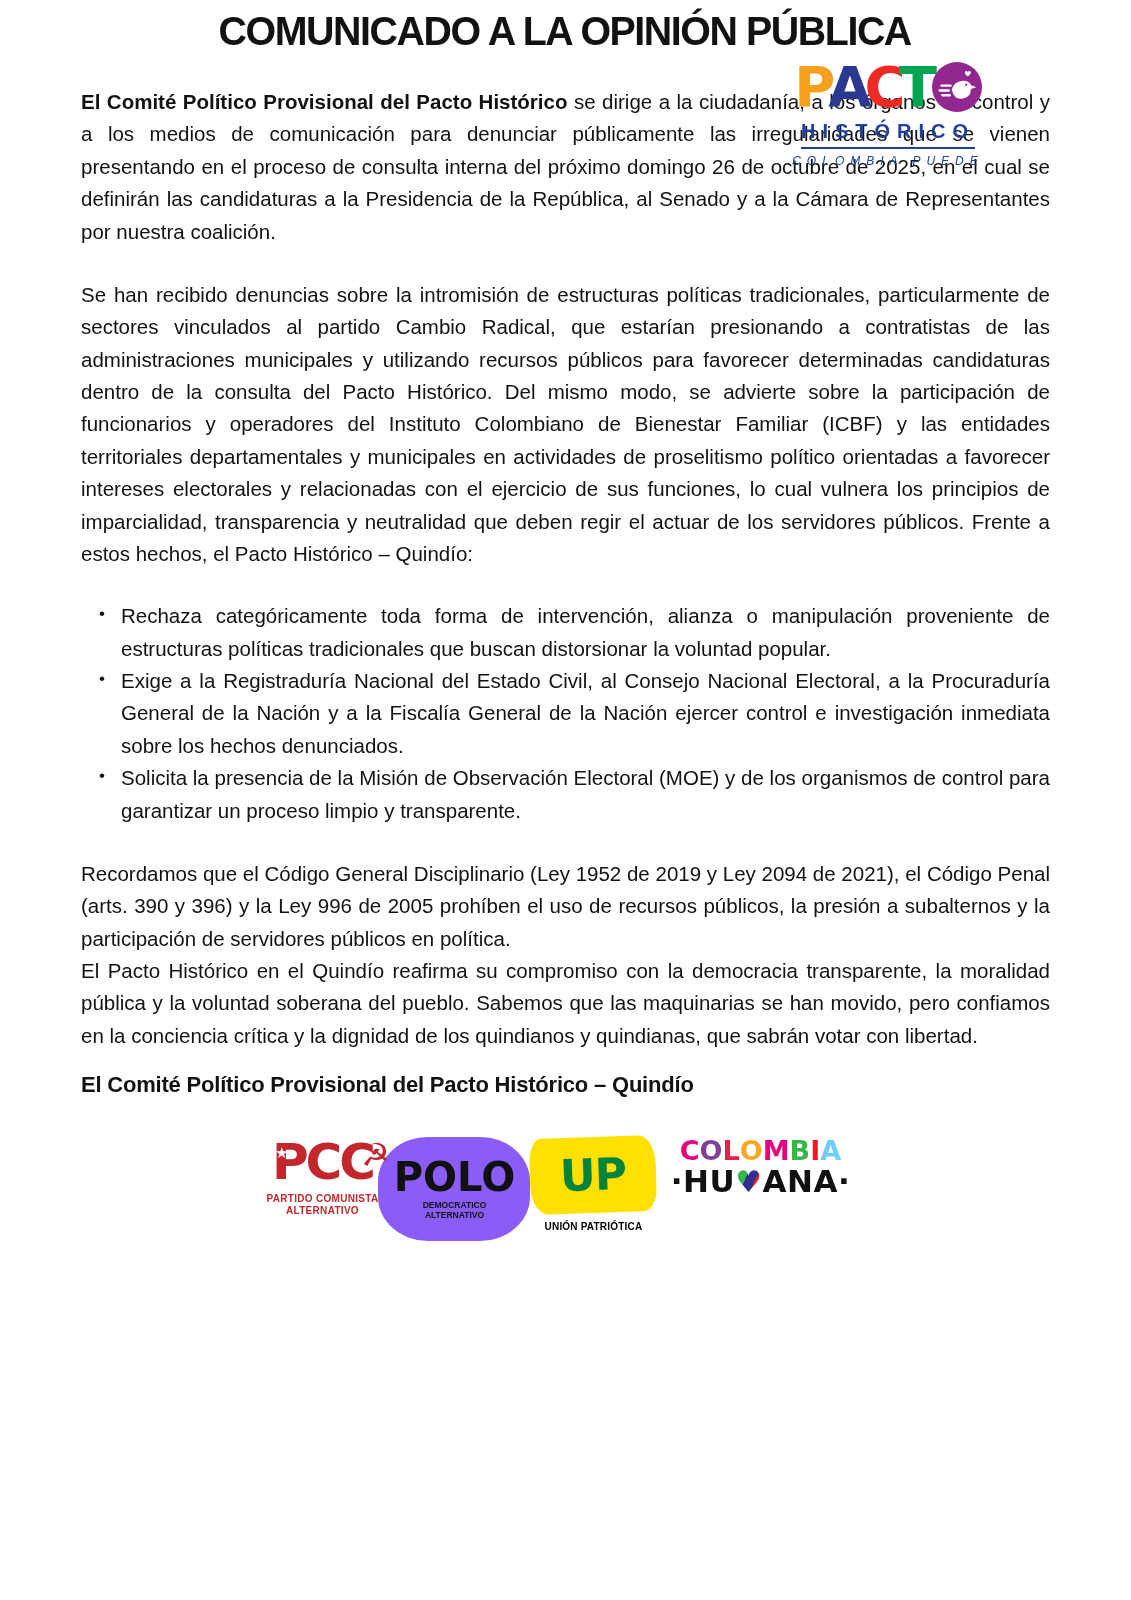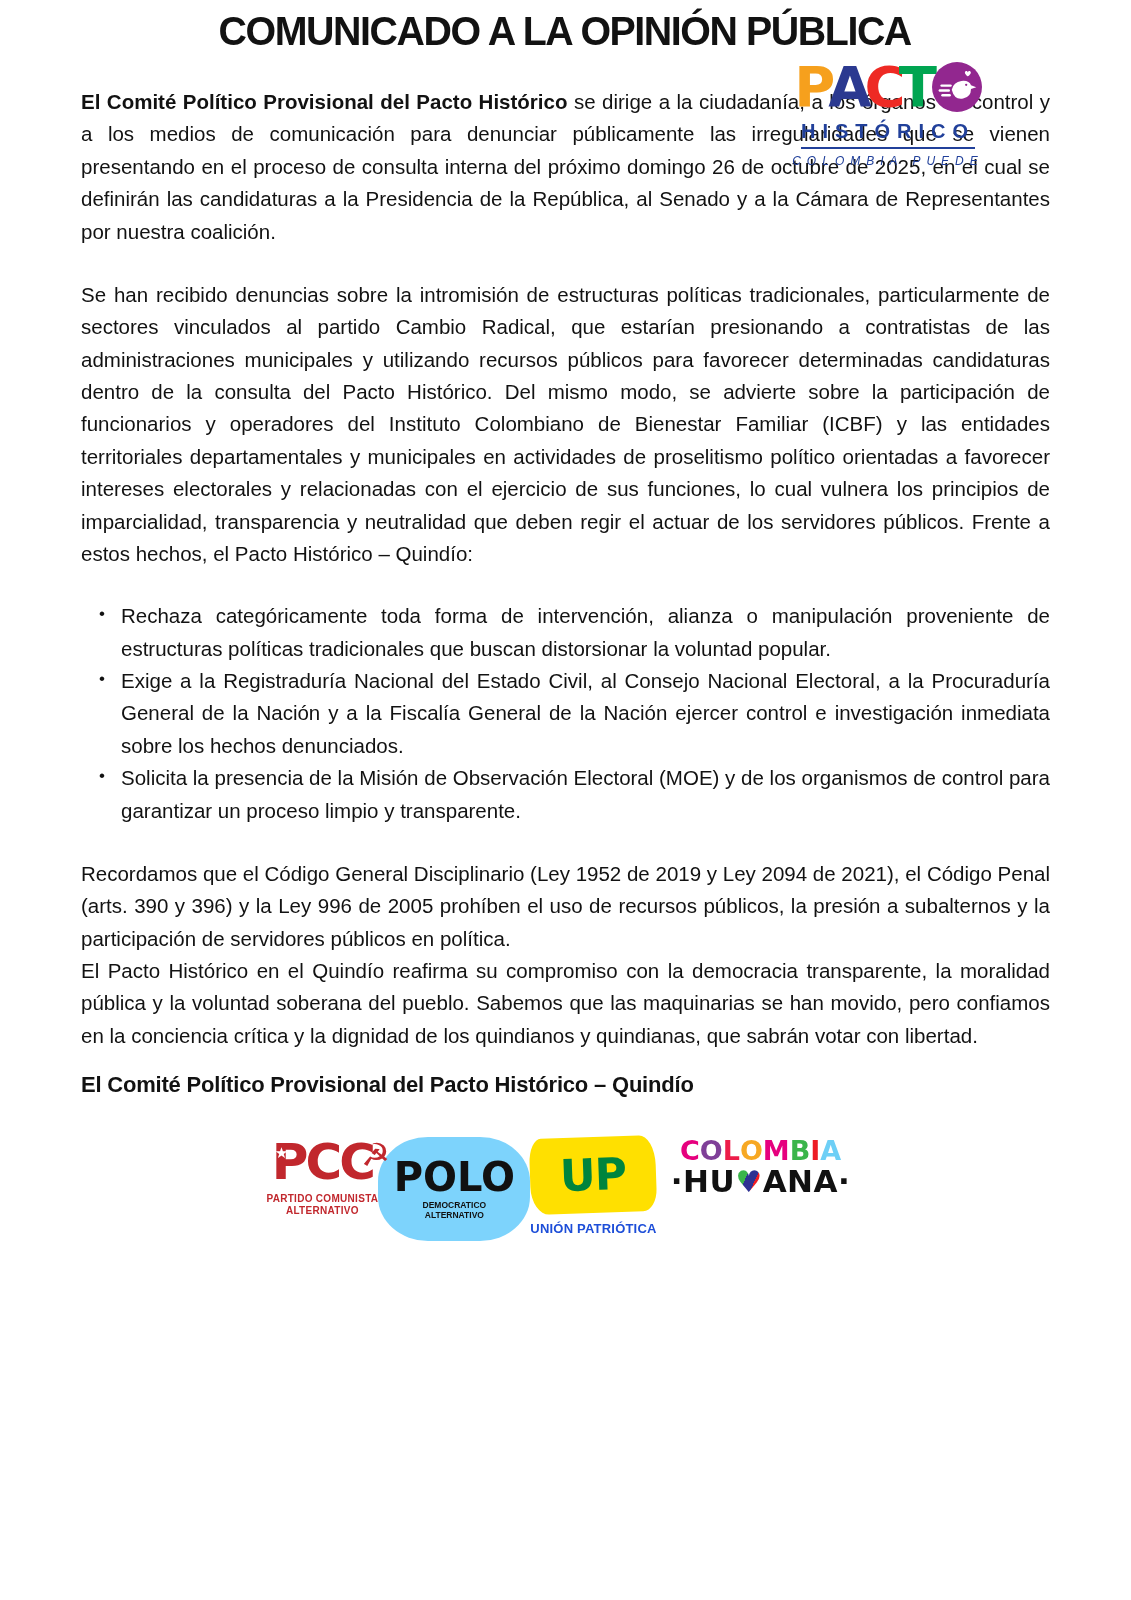--- a/index.html
+++ b/index.html
@@ -65,21 +65,21 @@
   }
   .polo-name { font-family:"DejaVu Sans", sans-serif; font-weight:900; font-size:40px; line-height:1; letter-spacing:0; color:#111; }
   .polo-caption { font-weight:700; font-size:8.5px; line-height:1.2; color:#111; margin-top:3px; }
 
   .up-flag {
     width:126px; height:76px; border-radius:12px 16px 14px 18px / 24px 30px 22px 28px;
     transform:rotate(-2deg);
     display:flex; align-items:center; justify-content:center; margin:0 auto;
   }
   .up-letters { font-family:"DejaVu Sans", sans-serif; font-weight:900; font-size:44px; line-height:1; letter-spacing:-1px; }
-  .up-caption { font-weight:700; font-size:13px; margin-top:8px; color:#1d4ed8; letter-spacing:0.2px; }
+  .up-caption { font-weight:700; font-size:10px; margin-top:8px; color:#000000; letter-spacing:0.2px; }
 
   .ch-block { width:208px; }
   .ch-line1 { display:flex; justify-content:center; }
   .ch-letter { font-family:"DejaVu Sans", sans-serif; font-weight:900; font-size:27px; line-height:1.05; }
   .ch-line2 { font-family:"DejaVu Sans", sans-serif; font-weight:900; font-size:31px; line-height:1.05; color:#111; letter-spacing:0.5px; }
   .ch-heart {
     display:inline-block; color:transparent;
     -webkit-background-clip:text; background-clip:text;
     font-size:30px;
   }
@@ -145,21 +145,21 @@
         <span class="pcc-star">★</span>
         <span class="pcc-hs">☭</span>
       </div>
       <div class="pcc-caption" style="color: rgb(193, 39, 45);">
         <div>PARTIDO COMUNISTA</div>
         <div>ALTERNATIVO</div>
       </div>
     </div>
 
     <div class="party">
-      <div class="polo-badge" style="background: #7dd3fc;">
+      <div class="polo-badge" style="background: #8b5cf6;">
         <div class="polo-name">POLO</div>
         <div class="polo-caption">
           <div>DEMOCRATICO</div>
           <div>ALTERNATIVO</div>
         </div>
       </div>
     </div>
 
     <div class="party">
       <div class="up-flag" style="background: rgb(255, 224, 0);">

